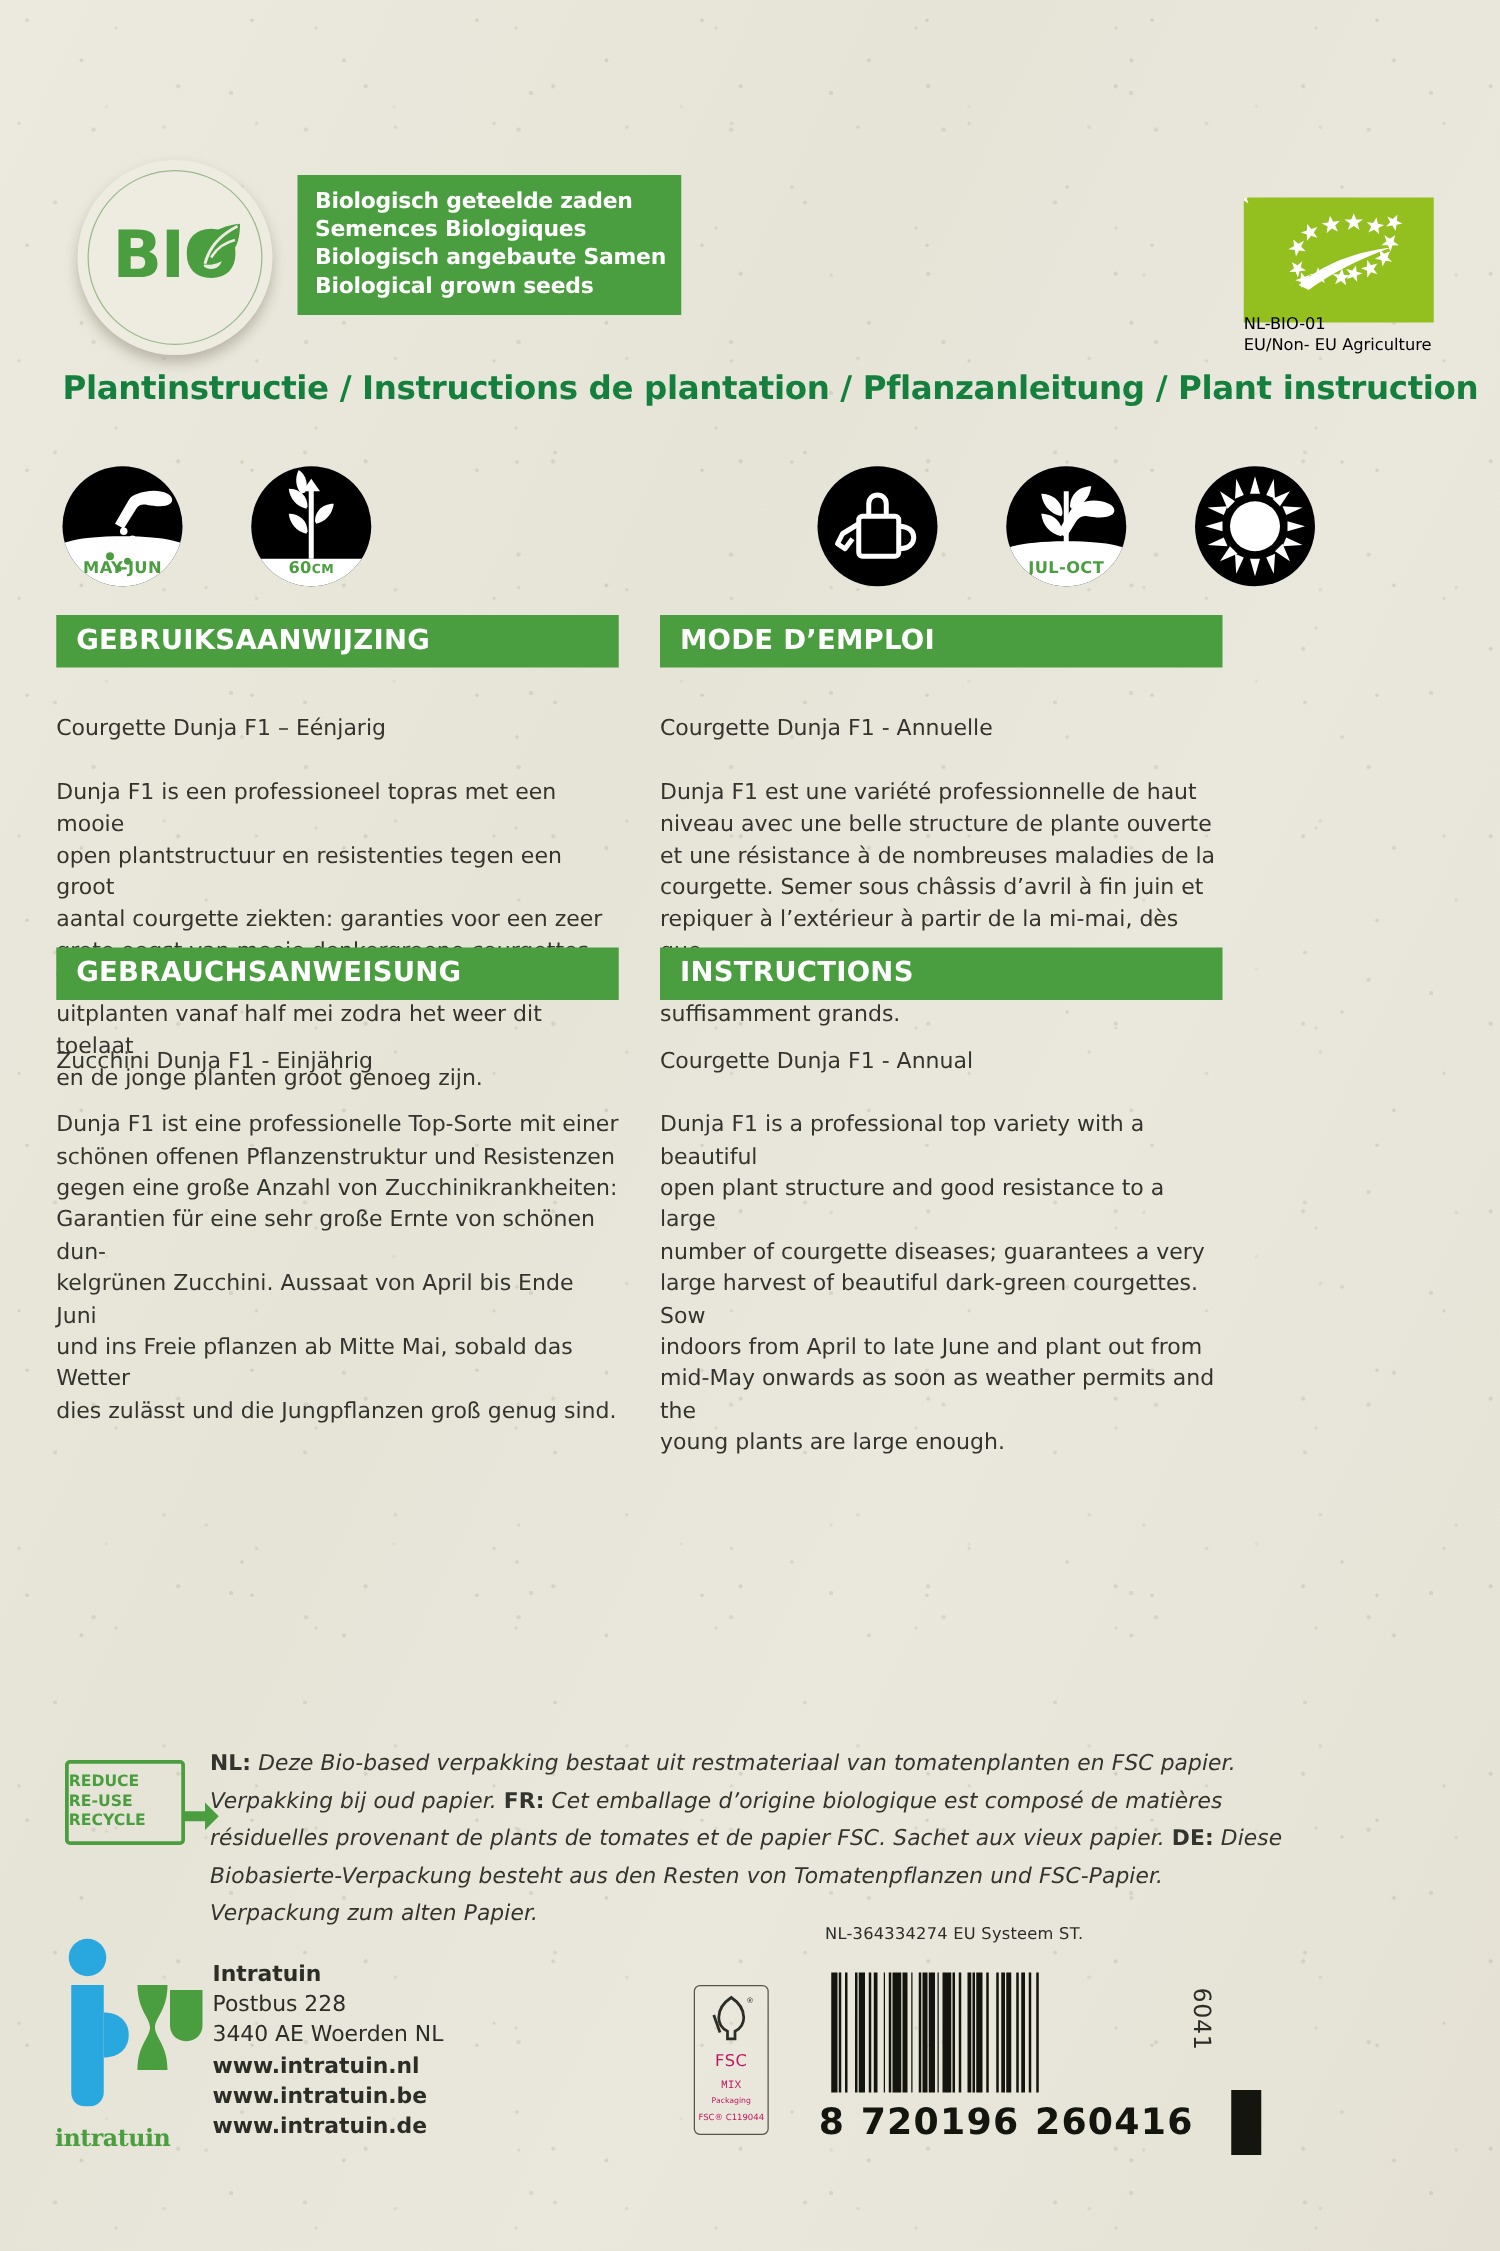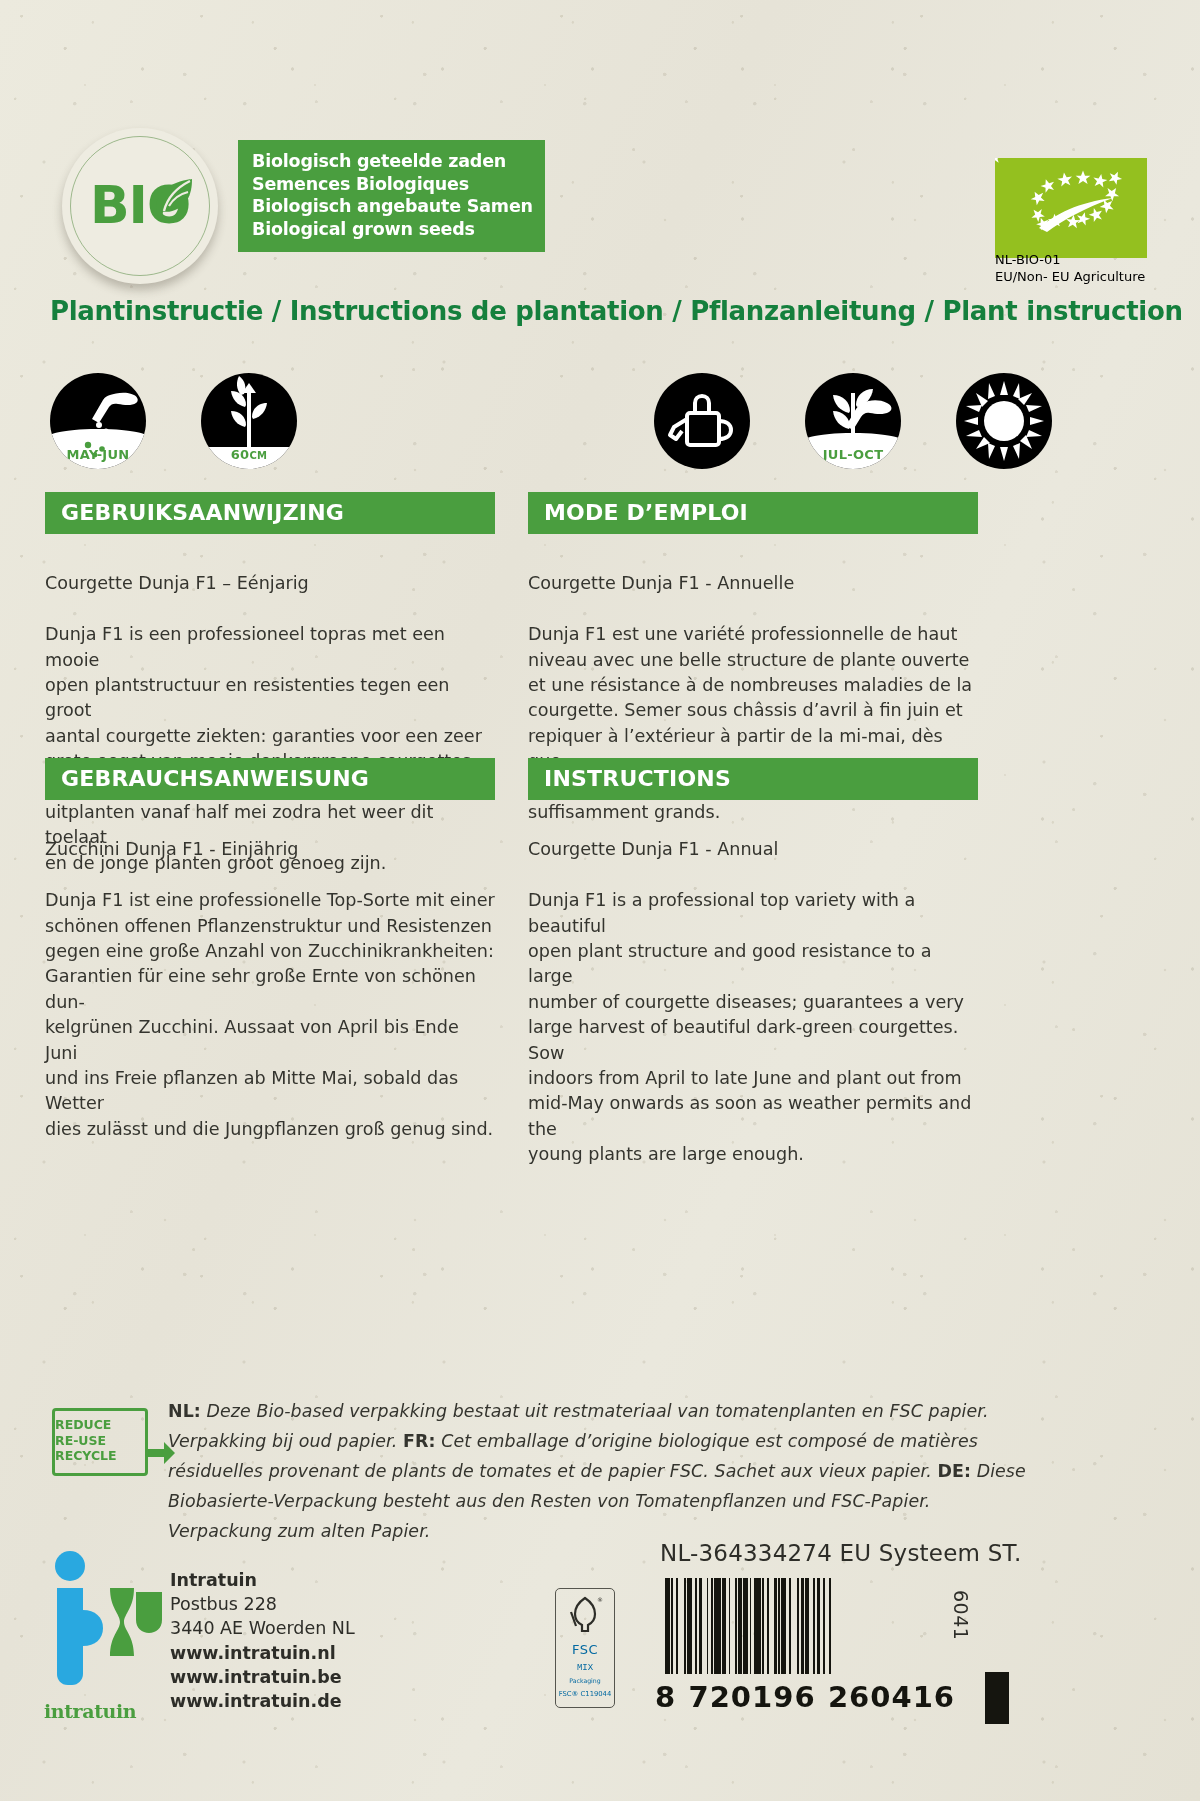--- a/index.html
+++ b/index.html
@@ -133,30 +133,30 @@
   .address{
     position:absolute;left:170px;top:1568px;
     font-size:17.5px;line-height:24.2px;color:#2d2d28;
     font-family:"DejaVu Sans", sans-serif;
   }
   .address .www{font-weight:bold;}
 
   .fsc-box{
     position:absolute;left:555px;top:1588px;width:58px;height:118px;
     border:1px solid #55554e;border-radius:5px;
-    text-align:center;color:#0369a1;
+    text-align:center;color:#be185d;
     font-family:"DejaVu Sans", sans-serif;
   }
   .fsc-box .fsc-name{font-size:13px;letter-spacing:.5px;margin-top:2px;}
   .fsc-box .fsc-mix{font-size:9px;margin-top:6px;font-family:Liberation Mono, monospace;}
   .fsc-box .fsc-pack{font-size:6.2px;margin-top:4px;}
   .fsc-box .fsc-code{font-size:6.8px;margin-top:6px;}
 
   .sys-code{
-    position:absolute;left:660px;top:1540px;font-size:23px;color:#2d2d28;
+    position:absolute;left:660px;top:1540px;font-size:13px;color:#2d2d28;
     font-family:"DejaVu Sans", sans-serif;letter-spacing:.2px;
   }
   .barcode{position:absolute;left:665px;top:1578px;width:285px;height:108px;}
   .barcode .bars{display:flex;height:96px;align-items:flex-start;}
   .barcode .bars i{display:block;background:#15150f;height:100%;}
   .barcode-digits{
     position:absolute;left:655px;top:1680px;width:300px;
     font-size:29px;font-weight:bold;color:#15150f;letter-spacing:1px;
     font-family:"DejaVu Sans", sans-serif;
     display:flex;justify-content:space-between;

